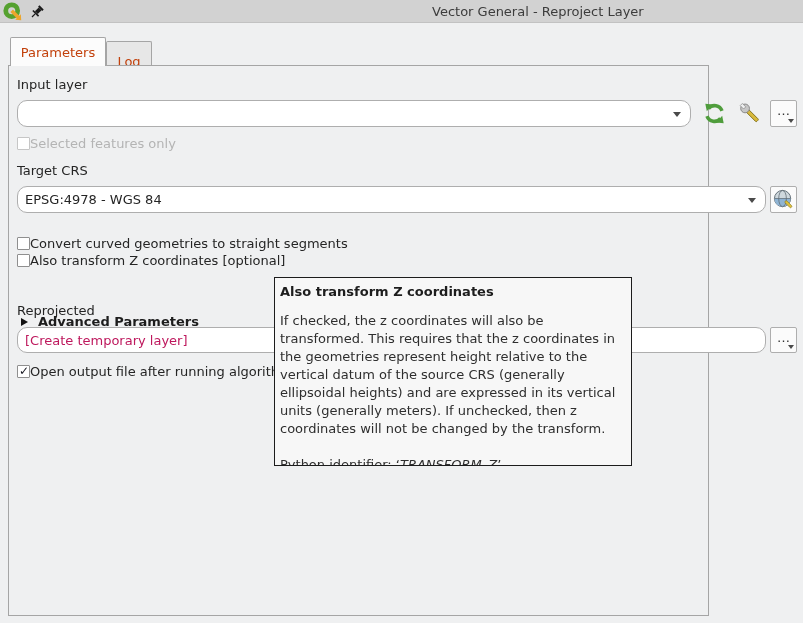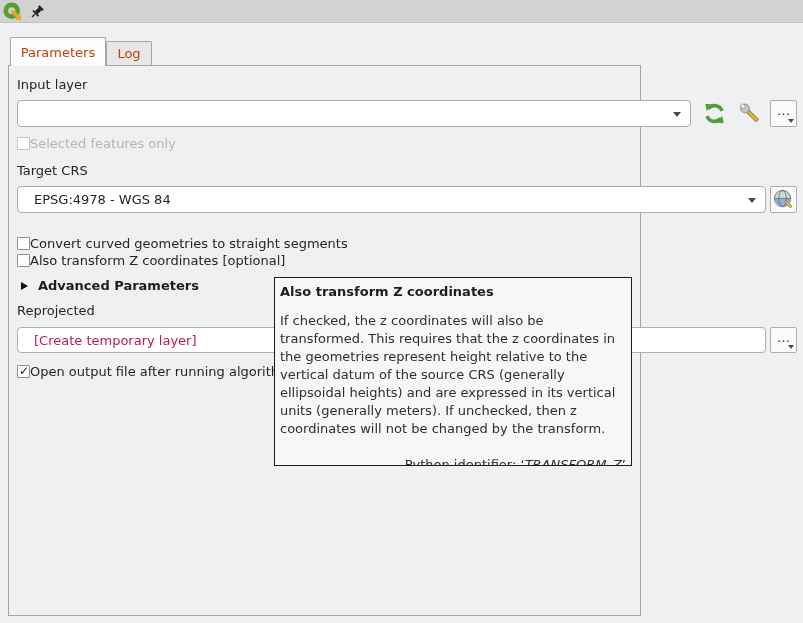--- a/index.html
+++ b/index.html
@@ -26,35 +26,35 @@
   .tab {
     position:absolute; border:1px solid #a5a5a5; border-bottom:none;
     border-radius:2px 2px 0 0; text-align:center; color:#c2410c;
   }
   .tab-parameters {
     left:10px; top:37px; width:96px; height:29px;
     background:#fcfcfc; z-index:3; padding-top:7px;
   }
   .tab-log {
     left:106px; top:41px; width:46px; height:25px;
-    background:#e7e7e7; z-index:1; padding-top:4px;
+    background:#e7e7e7; z-index:1; padding-top:12px;
   }
 
   
   .panel {
-    position:absolute; left:8px; top:65px; width:633px; height:551px;
+    position:absolute; left:8px; top:65px; width:701px; height:551px;
     border:1px solid #a5a5a5; background:#eff0f1; z-index:2;
   }
 
   .field-label { position:absolute; white-space:nowrap; }
 
   .combo, .text-input {
     position:absolute; background:#ffffff; border:1px solid #aeaeae;
-    border-radius:4px; display:flex; align-items:center;
-    padding:0 26px 0 16px; overflow:hidden; white-space:nowrap;
+    border-radius:10px; display:flex; align-items:center;
+    padding:0 26px 0 7px; overflow:hidden; white-space:nowrap;
   }
   .combo-arrow {
     position:absolute; right:9px; top:50%; margin-top:-2px;
     width:0; height:0;
     border-left:4px solid transparent; border-right:4px solid transparent;
     border-top:5px solid #4a4a4a;
   }
   .placeholder-text { color:#be185d; }
 
   .tool-btn {
@@ -75,56 +75,57 @@
     width:13px; height:13px; background:#ffffff; border:1px solid #8f8f8f;
     border-radius:1px; flex:0 0 auto; position:relative;
   }
   .checkbox.disabled { border-color:#c6c6c6; }
   .checkbox .mark {
     position:absolute; left:1px; top:-2px; font-size:12px; font-weight:bold; color:#15151f;
   }
   .check-row.disabled-row { color:#b4b4b4; }
 
   
-  .adv-header { position:absolute; display:flex; align-items:center; gap:10px; }
+  .adv-header { position:absolute; display:flex; align-items:center; gap:10px;margin-top:36px; }
   .tri-right {
     width:0; height:0;
     border-top:4.5px solid transparent; border-bottom:4.5px solid transparent;
     border-left:7px solid #111111;
   }
   .adv-label { font-weight:bold; color:#1d1d1d; }
 
   
   .tooltip {
     position:absolute; left:274px; top:277px; width:358px; height:189px;
     background:#f7f7f7; border:1px solid #1c1c1c; z-index:10;
     padding:5px 5px 5px 5px; overflow:hidden; color:#2e2e2e;
   }
   .tooltip-title { font-weight:bold; margin:1px 0 13px 0; color:#1d1d1d; }
   .tooltip-body { line-height:18px; margin-bottom:18px; }
-  .tooltip-python { line-height:18px;text-align:right; }
+  .tooltip-python { line-height:18px; }
   .tooltip-python i { font-style:italic; }
 </style>
 </head>
 <body>
 
 <div class="titlebar">
   <svg class="app-icon" viewBox="0 0 24 24">
     <circle cx="11" cy="11" r="7.5" fill="none" stroke="#55a12f" stroke-width="6"></circle>
     <line x1="11" y1="11" x2="19.5" y2="19.5" stroke="#eca62d" stroke-width="4.5"></line>
     <polygon points="15.5,22.5 23,23 22.5,15.5" fill="#eca62d"></polygon>
   </svg>
   <svg class="pin-icon" viewBox="0 0 16 16">
     <g transform="rotate(45 8 8)" fill="#1a1a1a">
       <rect x="5" y="1.5" width="6" height="2"></rect>
       <rect x="6" y="3.5" width="4" height="5.5"></rect>
       <rect x="4" y="9" width="8" height="1.6"></rect>
       <rect x="7.4" y="10.6" width="1.2" height="4.5"></rect>
     </g>
   </svg>
+  <span class="title-text">Vector General - Reproject Layer</span>
 </div>
 
 <div class="tab tab-parameters">Parameters</div>
 <div class="tab tab-log">Log</div>
 
 <div class="panel">
 
   <div class="field-label" style="left:8px; top:11px;">Input layer</div>
   <div class="combo" style="left:8px; top:34px; width:674px; height:27px;">
     <span></span>

